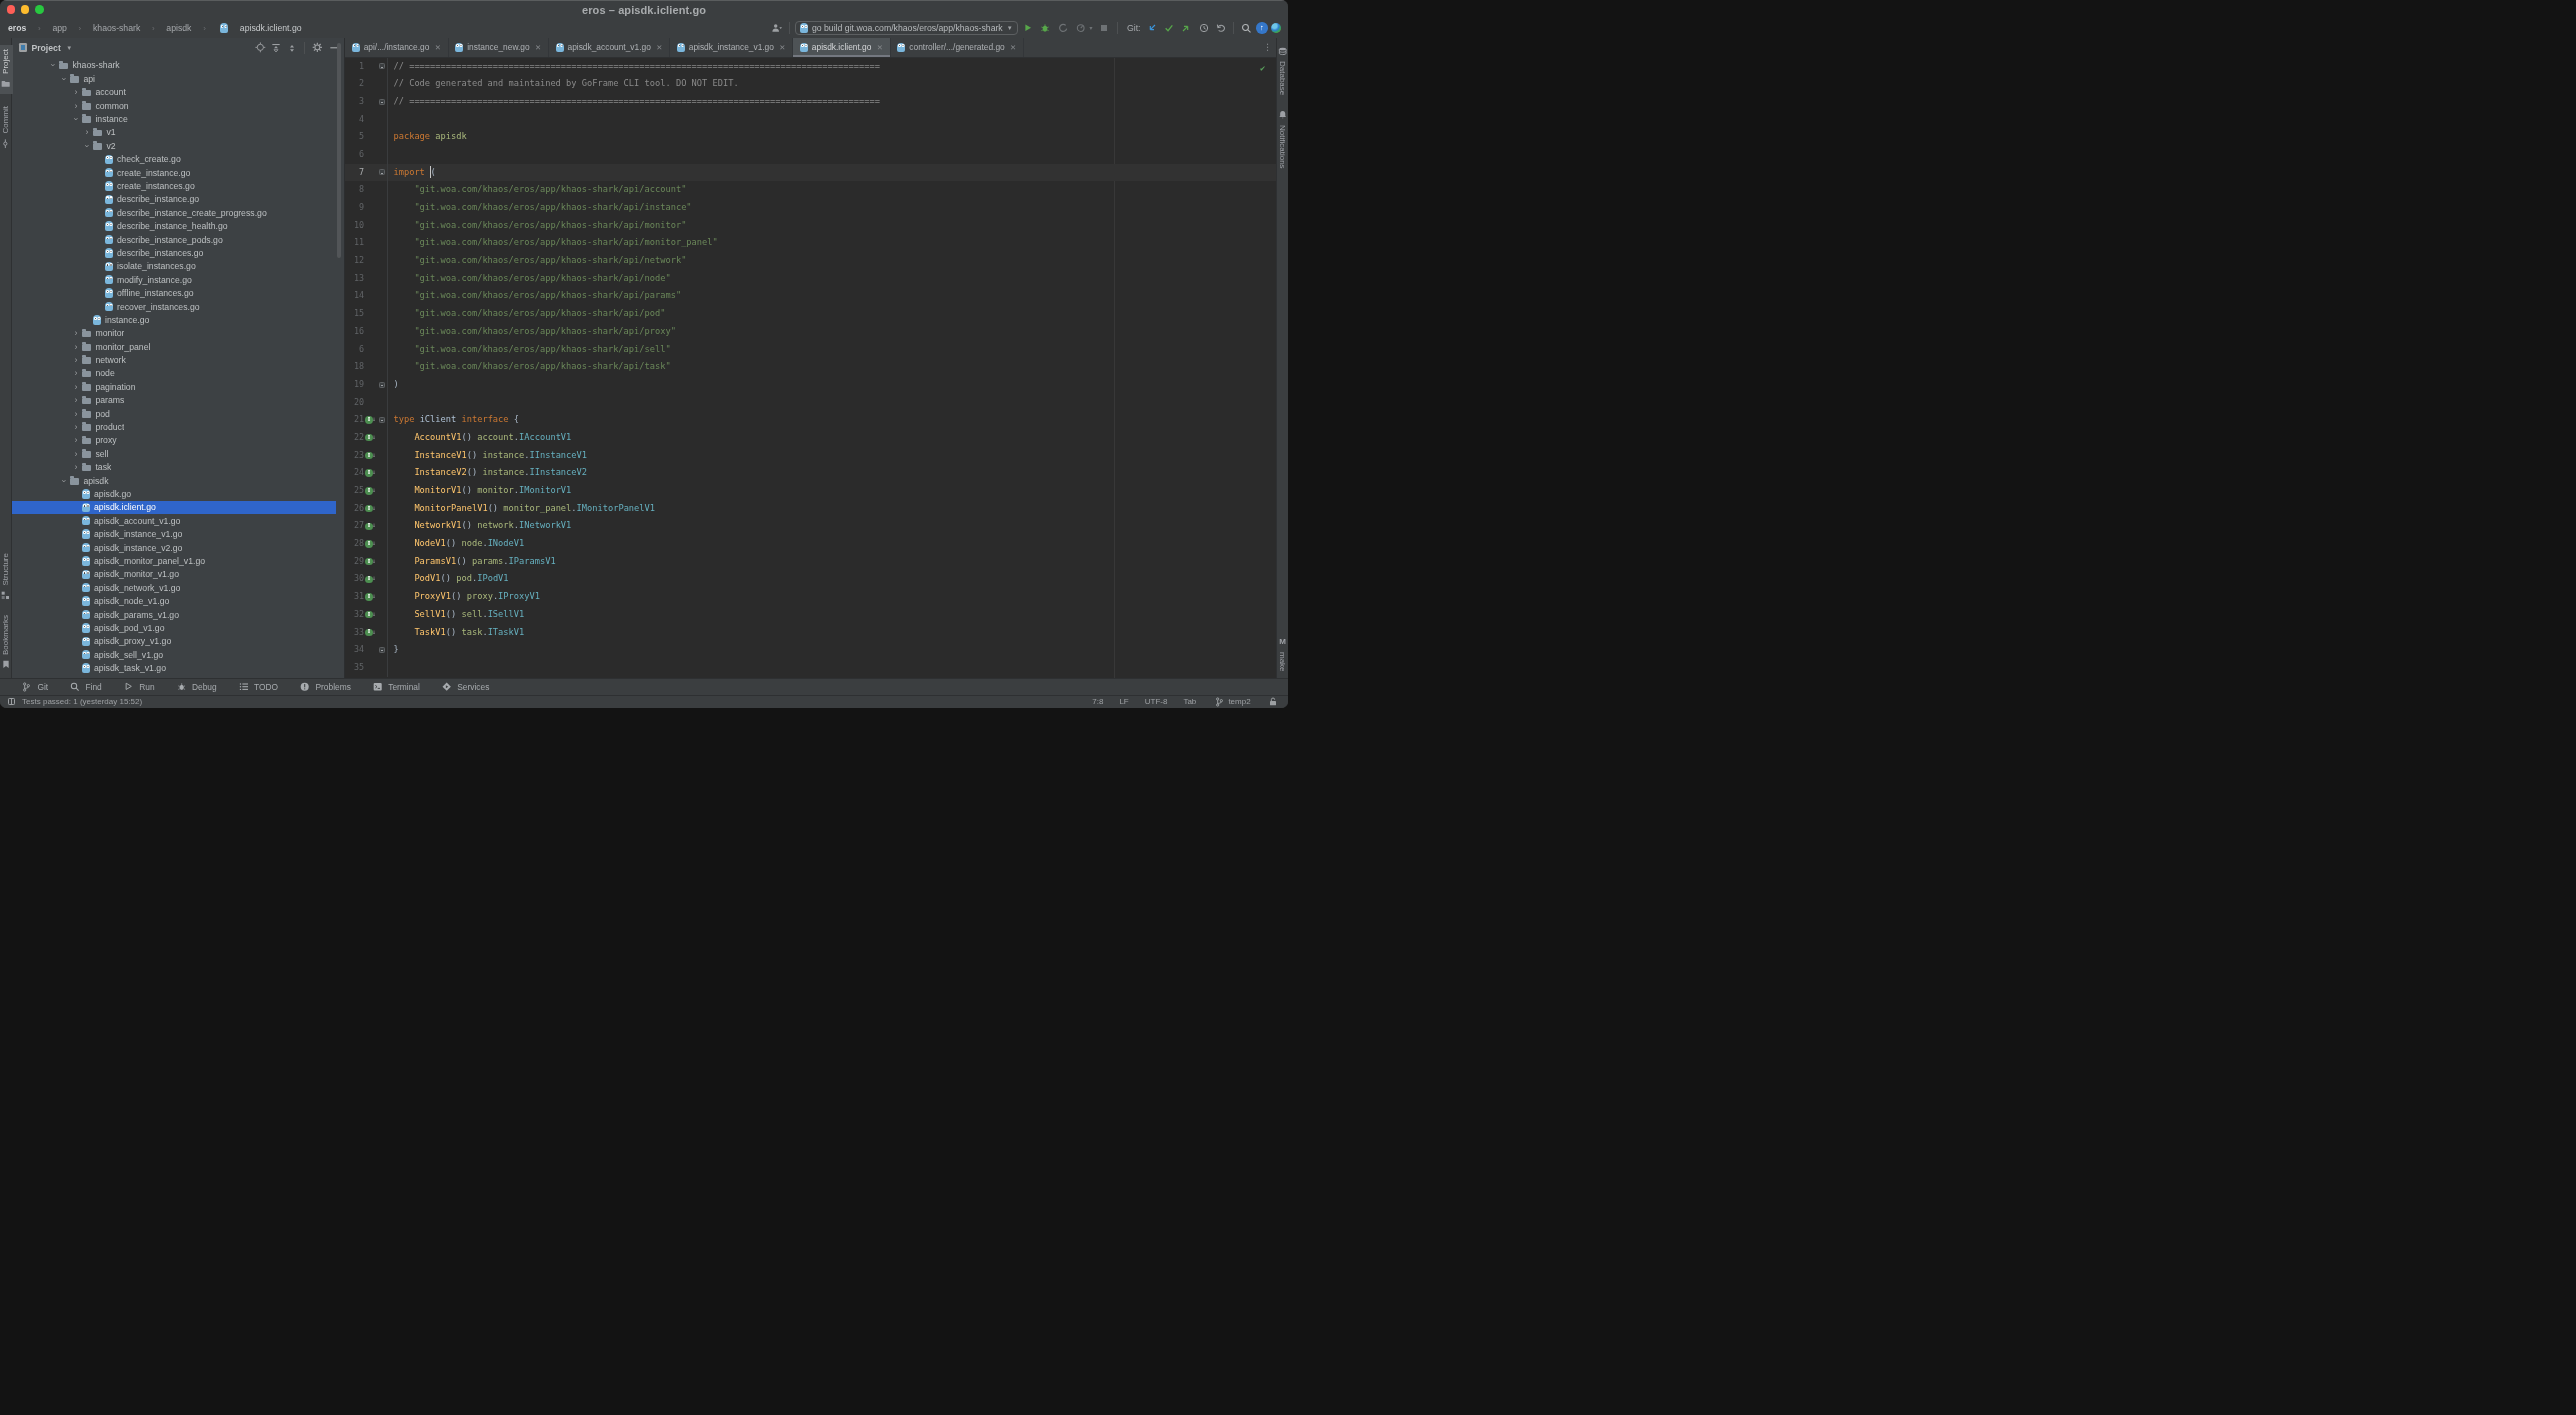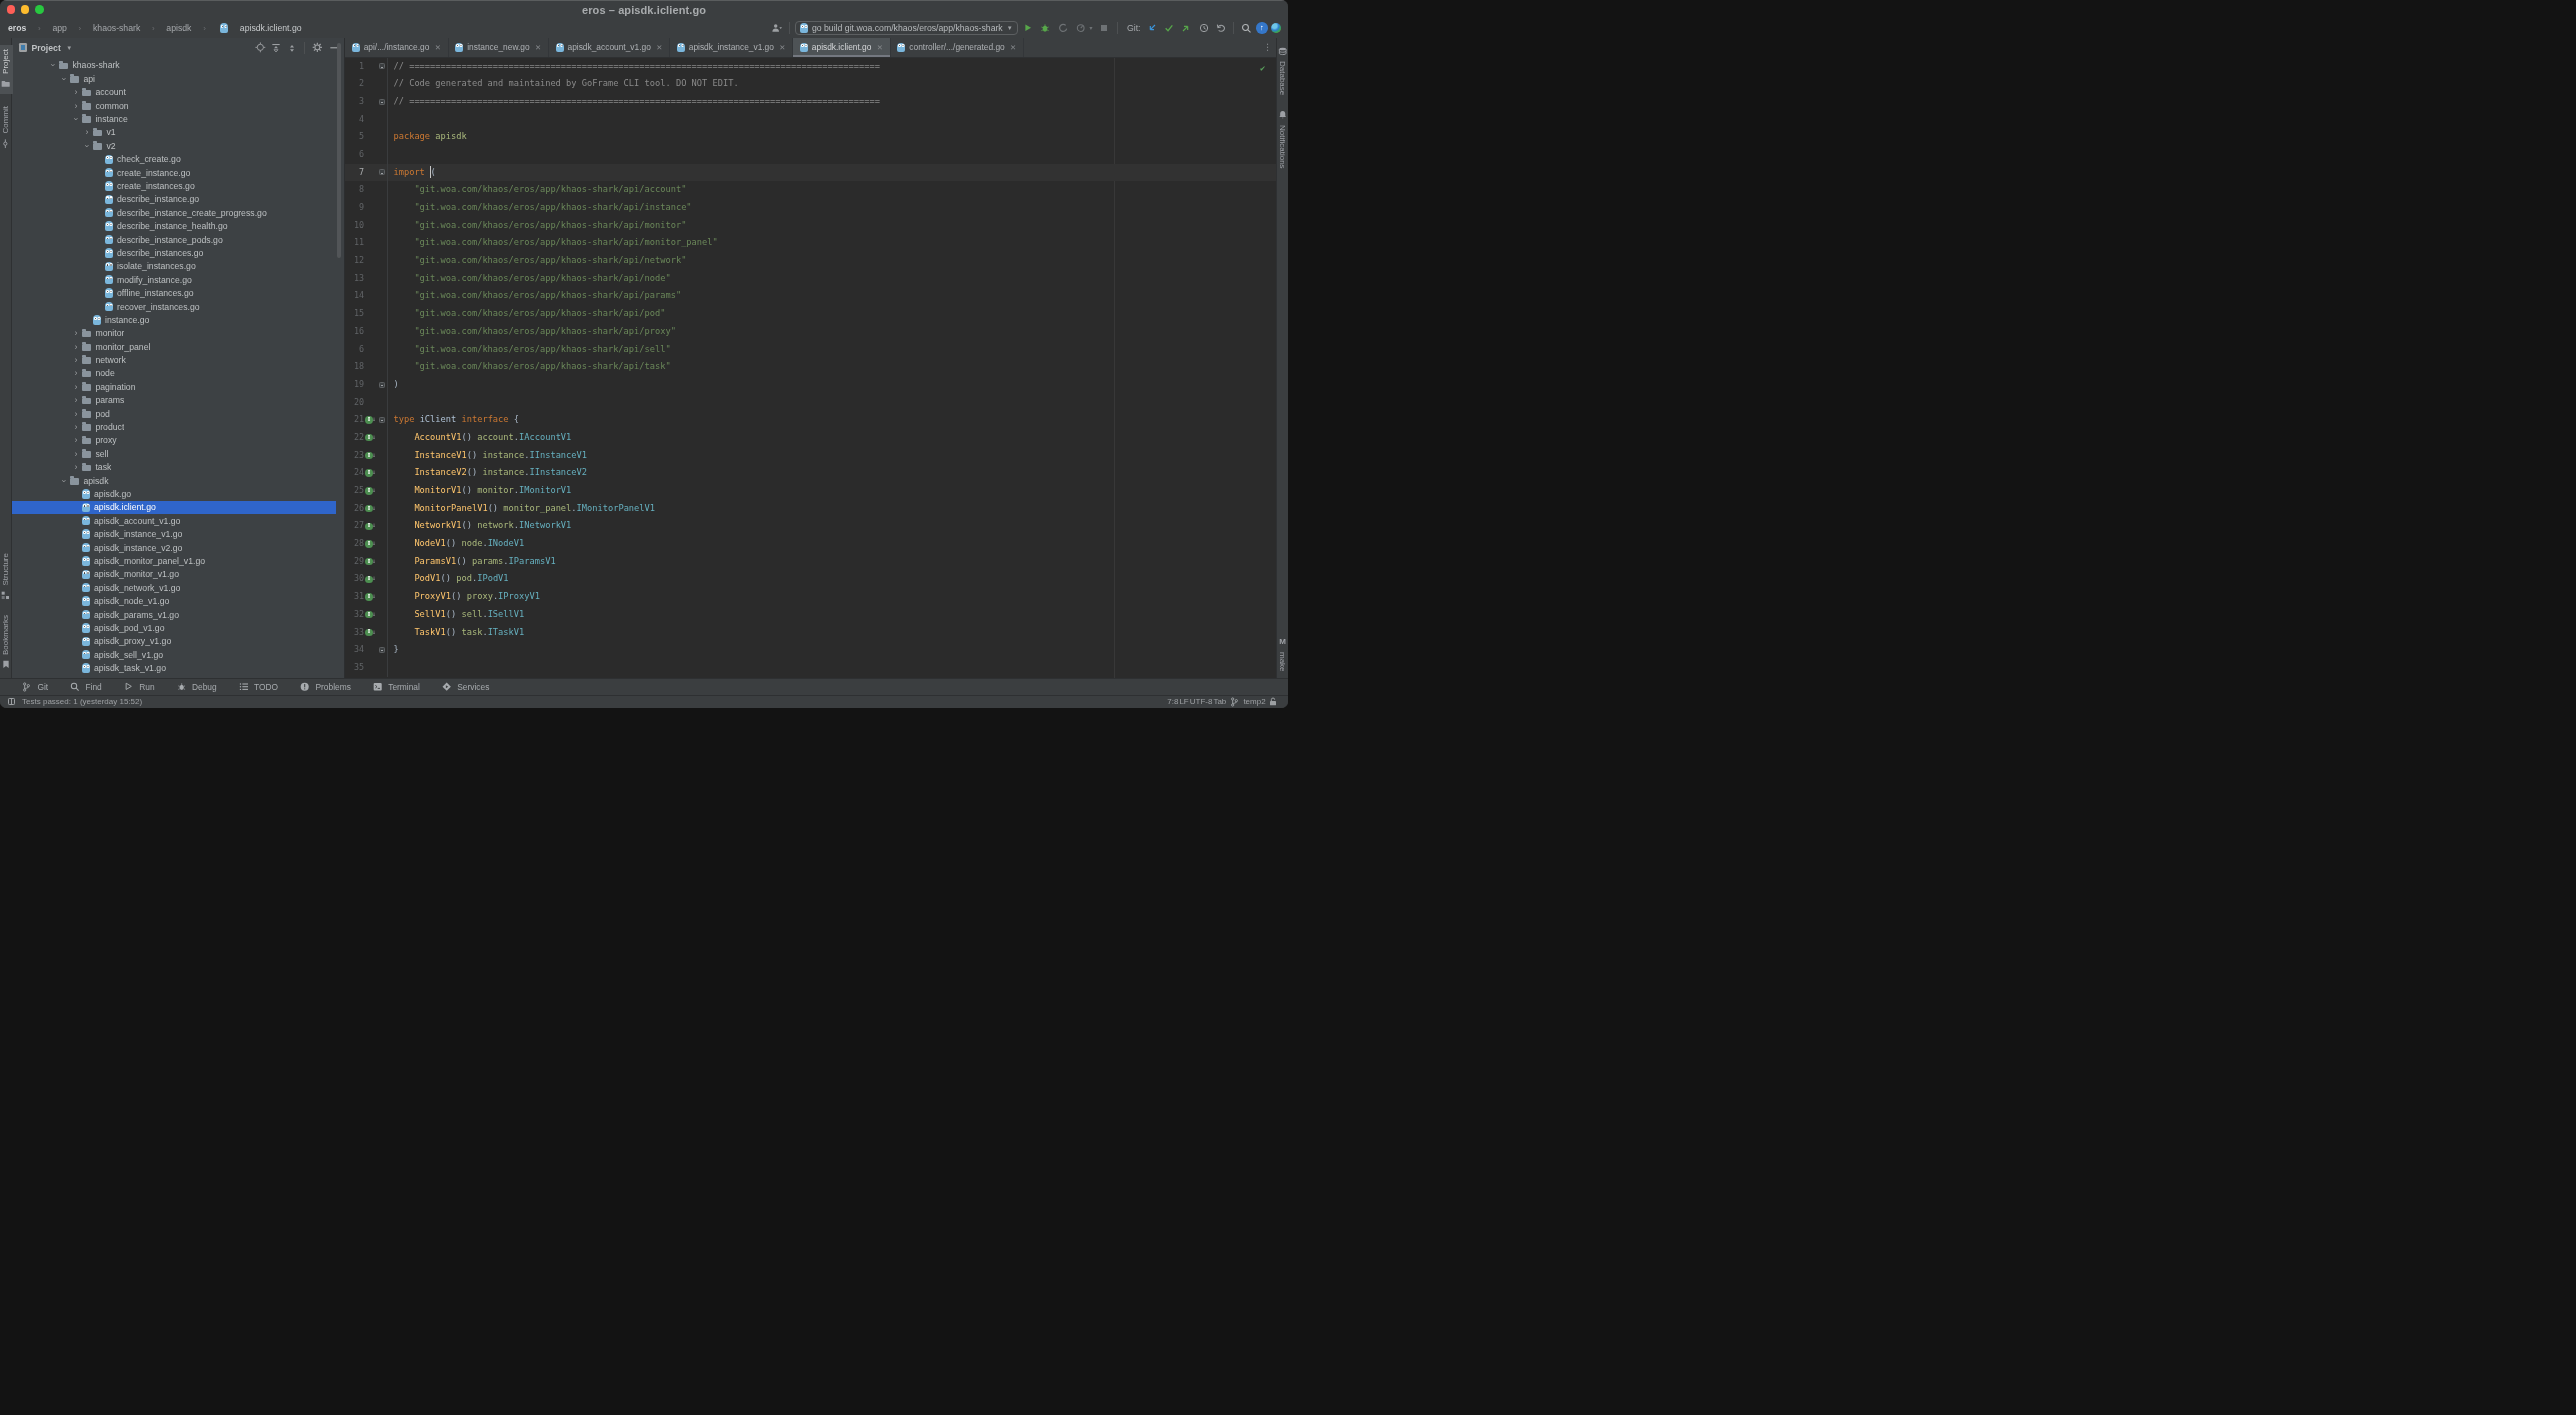--- a/index.html
+++ b/index.html
@@ -86,21 +86,21 @@
   .tk-id { color:#aec1d4; } .tk-pl { color:#a9b7c6; }
   .caret { display:inline-block; width:1px; height:11.4px; background:#c8c8c8; vertical-align:middle; margin:0 -0.3px; }
   #margin-guide { position:absolute; left:769px; top:0; bottom:0; width:0.7px; background:#383838; }
   #inspect-ok { position:absolute; right:10.7px; top:5.4px; color:#5ba35e; font-size:8.7px; }
 
   
   #toolwin-bar { position:absolute; left:0; right:0; bottom:13.4px; height:17px; background:#3b3e40; border-top:0.7px solid #2e3032; display:flex; align-items:center; gap:20px; padding-left:20px; font-size:8.4px; color:#a7abae; }
   .toolwin-btn { display:flex; align-items:center; gap:4px; }
   #statusbar { position:absolute; left:0; right:0; bottom:0; height:13.4px; background:#3b3e40; border-top:0.7px solid #2e3032; display:flex; align-items:center; font-size:8px; color:#9da0a3; padding:0 8px; }
   #status-left { display:flex; align-items:center; gap:6.7px; }
-  #status-right { margin-left:auto; display:flex; align-items:center; gap:1px; }
+  #status-right { margin-left:auto; display:flex; align-items:center; gap:16px; }
   .st-item { display:flex; align-items:center; gap:2.7px; }
   .layout-ic { width:7.4px; height:7.4px; border:0.7px solid #9da0a3; border-radius:1.3px; position:relative; }
   .layout-ic::before { content:""; position:absolute; left:1.7px; top:0; bottom:0; width:0.7px; background:#9da0a3; }
 </style>
 </head>
 <body>
 
 <div id="window">
 
   <div id="titlebar">

